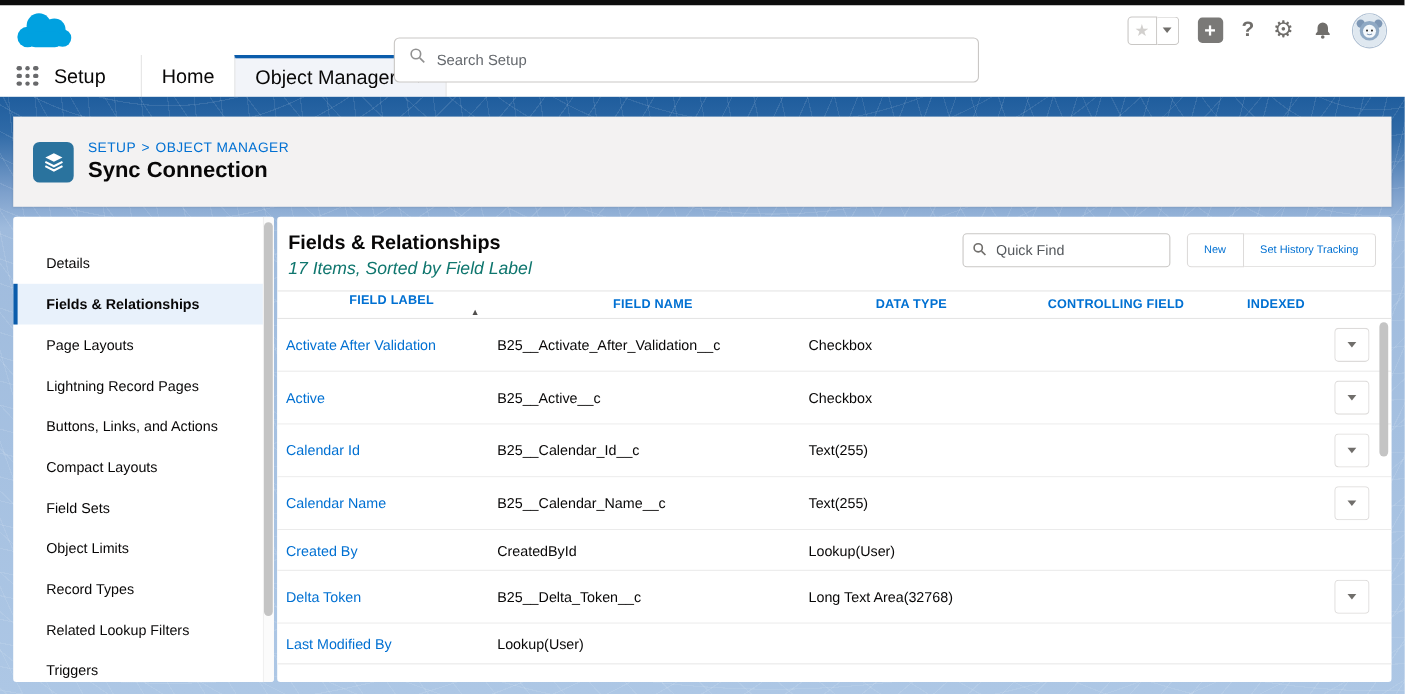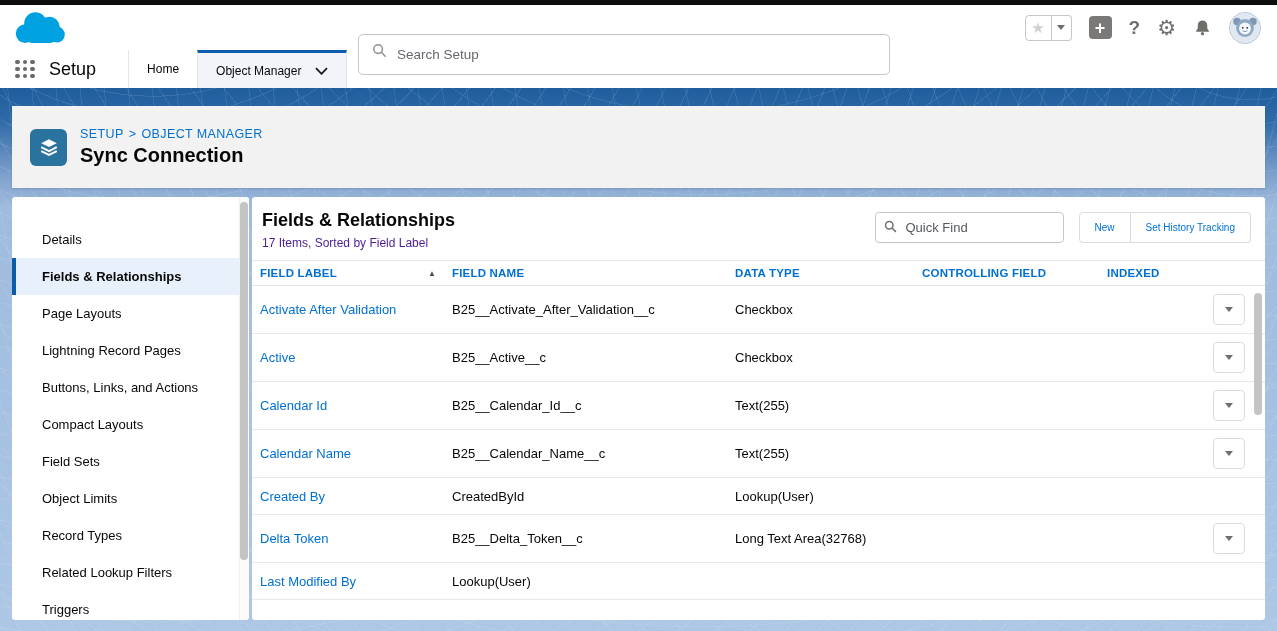--- a/index.html
+++ b/index.html
@@ -33,21 +33,21 @@
   .gear-icn { color:#706e6b; font-size:21px; cursor:pointer; line-height:1; }
   .avatar { width:32px; height:32px; border-radius:50%; border:1px solid #aebfd2; overflow:hidden; cursor:pointer; }
 
   
   .nav-bar { height:38px; background:#fff; display:flex; align-items:stretch; }
   .waffle { align-self:center; margin:0 14px 0 15px; display:grid; grid-template-columns:repeat(3,5px);
             grid-gap:2.5px; cursor:pointer; }
   .waffle i { width:4.6px; height:4.6px; border-radius:50%; background:#68696b; }
   .app-label { align-self:center; font-size:18px; color:#080707; margin-right:32px; }
   .tabs { display:flex; }
-  .tab { display:flex; align-items:center; padding:0 18px; font-size:12px; color:#080707;
+  .tab { display:flex; align-items:center; padding:0 18px; font-size:18px; color:#080707;
          border-left:1px solid #e5e5e5; cursor:pointer; }
   .tab:last-child { border-right:1px solid #e5e5e5; }
   .tab.active { background:#f2f4f9; border-top:3px solid #0b5cab; gap:14px; }
 
   
   .canvas { position:absolute; top:88px; left:0; right:0; bottom:0;
             background:linear-gradient(180deg,#1f5d9d 0%,#2f6aa7 6%,#7da0cc 16%,#9fbbdd 22%,#adc7e5 100%); }
   .canvas::before { content:""; position:absolute; inset:0; pointer-events:none;
      background-image:
        repeating-radial-gradient(circle at 12% -45%, rgba(255,255,255,.10) 0 1px, transparent 1px 21px),
@@ -75,41 +75,41 @@
   .side-item.active { background:#e8f1fb; border-left:4px solid #0b5cab; padding-left:26px; font-weight:700; }
   .sb-track { position:absolute; right:0; top:0; bottom:0; width:10px; background:#fbfbfb;
               border-left:1px solid #f0f0f0; }
   .sb-thumb { position:absolute; right:1px; top:5px; width:8px; height:358px;
               background:#c4c4c4; border-radius:4px; cursor:grab; }
 
   .main { flex:1; background:#fff; border-radius:3px; position:relative; overflow:hidden;
           display:flex; flex-direction:column; }
   .toolbar { display:flex; align-items:flex-start; padding:13px 14px 10px 10px; }
   .main-title { font-size:18px; font-weight:700; color:#080707; }
-  .main-sub { font-size:12px; color:#4c1d95; margin-top:5px; }
+  .main-sub { font-size:16px; color:#0f766e; margin-top:5px;font-style:italic; }
   .toolbar-right { margin-left:auto; display:flex; align-items:center; gap:15px; margin-top:2px; }
   .quickfind { position:relative; width:189px; height:31px; }
   .quickfind input { width:100%; height:100%; border:1px solid #c9c7c5; border-radius:4px;
                      padding:0 8px 0 30px; font-size:13px; color:#080707; outline:none;
                      font-family:"Liberation Sans",sans-serif; }
   .quickfind input::placeholder { color:#54585c; }
   .quickfind .mag { position:absolute; left:9px; top:8px; }
   .btn-group { display:flex; }
   .btn { height:31px; padding:0 15px; background:#fff; border:1px solid #dddbda; color:#0070d2;
          font-size:10px; display:flex; align-items:center; cursor:pointer;
          font-family:"Liberation Sans",sans-serif; }
   .btn + .btn { border-left:none; }
   .btn:first-child { border-radius:4px 0 0 4px; }
   .btn:last-child { border-radius:0 4px 4px 0; }
 
   
   .tgrid { display:grid; grid-template-columns:192px 283px 187px 185px 106px 1fr; padding:0 8px; }
   .thead { height:26px; align-items:center; border-top:1px solid #e5e5e5; border-bottom:1px solid #e5e5e5; }
   .th { font-size:11.5px; font-weight:700; color:#0070d2; letter-spacing:.2px; cursor:pointer;
-        display:flex; align-items:center; white-space:nowrap; }
+        display:flex; align-items:center; white-space:nowrap;flex-direction:column; }
   .sort-arrow { margin-left:auto; margin-right:16px; font-size:8px; color:#514f4d; }
   .rows { flex:1; overflow:hidden; }
   .trow { height:48px; align-items:center; border-bottom:1px solid #e9e9e9; background:#fff; }
   .trow.short { height:37px; }
   .td { font-size:13px; color:#080707; white-space:nowrap; overflow:hidden; }
   .td a { color:#0070d2; text-decoration:none; cursor:pointer; }
   .td.actions { justify-self:start; }
   .menu-btn { width:32px; height:31px; border:1px solid #dddbda; border-radius:4px; background:#fff;
               display:flex; align-items:center; justify-content:center; cursor:pointer; }
   .main-sb-thumb { position:absolute; right:3px; top:96px; width:8px; height:122px;

